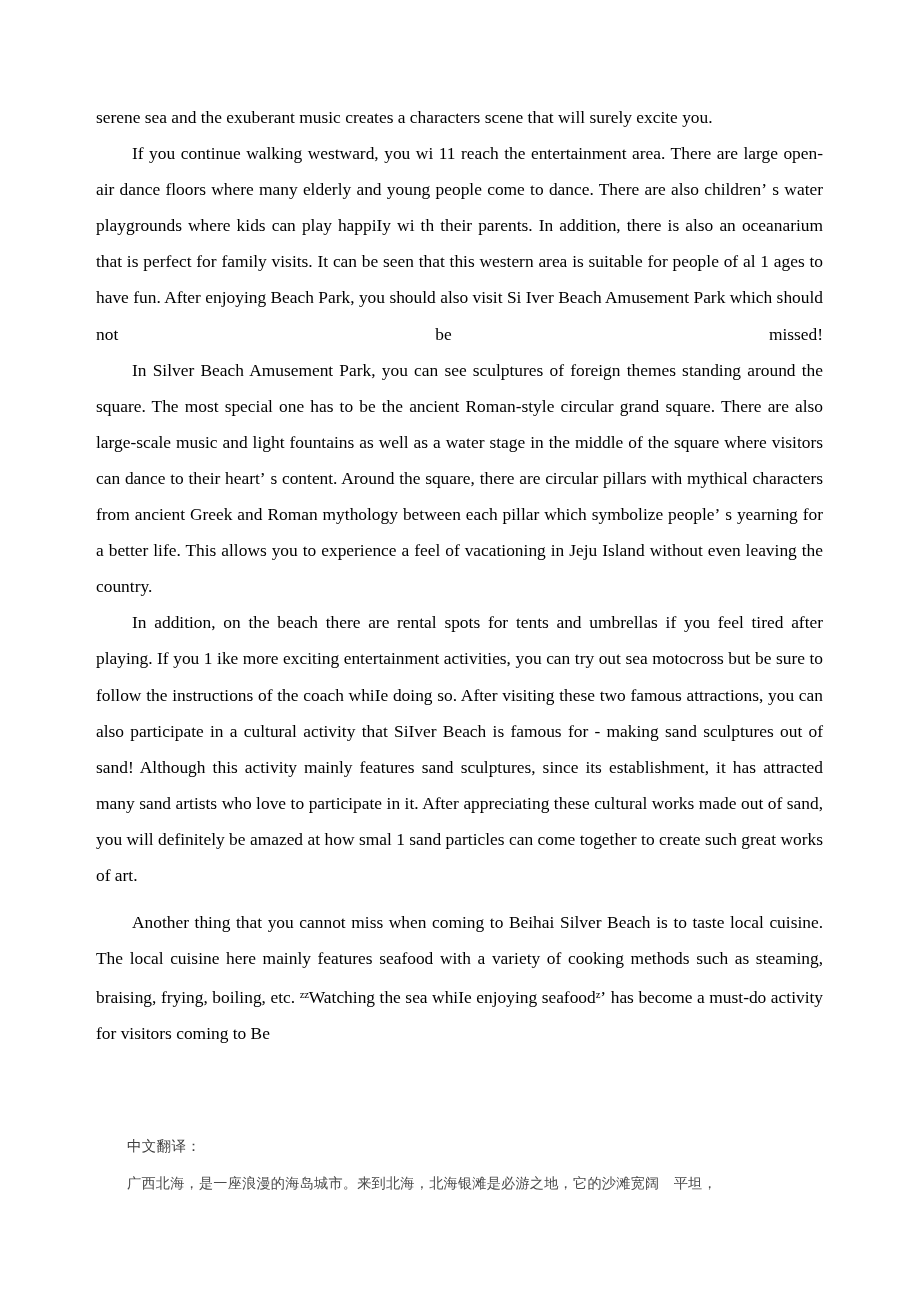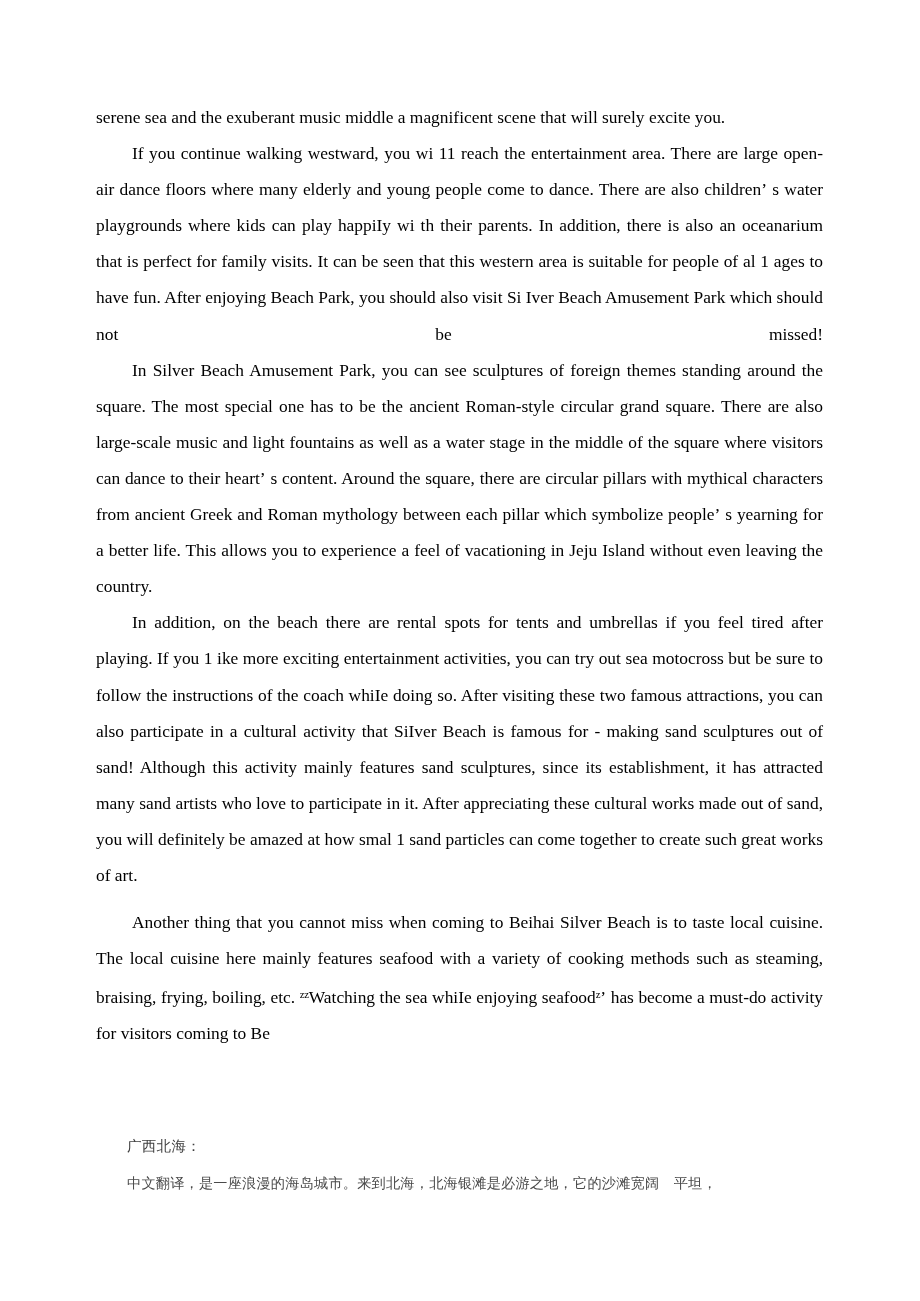--- a/index.html
+++ b/index.html
@@ -96,30 +96,30 @@
     white-space: pre-wrap;
   }
 </style>
 </head>
 <body>
 
 <div class="page">
 
   <div class="text-column">
 
-    <p class="para no-indent">serene sea and the exuberant music middle a magnificent scene that will surely excite you.</p>
+    <p class="para no-indent">serene sea and the exuberant music creates a characters scene that will surely excite you.</p>
 
     <p class="para indent stretch-last"><span>If you continue walking westward, you wi 11 reach the entertainment area. There are large open-air dance floors where many elderly and young people come to dance. There are also children</span><span class="ocr-apos">ʼ</span><span> s water playgrounds where kids can play happiIy wi th their parents. In addition, there is also an oceanarium that is perfect for family visits. It can be seen that this western area is suitable for people of al 1 ages to have fun. After enjoying Beach Park, you should also visit Si Iver Beach Amusement Park which should not be missed!</span></p>
 
     <p class="para indent"><span>In Silver Beach Amusement Park, you can see sculptures of foreign themes standing around the square. The most special one has to be the ancient Roman-style circular grand square. There are also large-scale music and light fountains as well as a water stage in the middle of the square where visitors can dance to their heart</span><span class="ocr-apos">ʼ</span><span> s content. Around the square, there are circular pillars with mythical characters from ancient Greek and Roman mythology between each pillar which symbolize people</span><span class="ocr-apos">ʼ</span><span> s yearning for a better life. This allows you to experience a feel of vacationing in Jeju Island without even leaving the country.</span></p>
 
     <p class="para indent">In addition, on the beach there are rental spots for tents and umbrellas if you feel tired after playing. If you 1 ike more exciting entertainment activities, you can try out sea motocross but be sure to follow the instructions of the coach whiIe doing so. After visiting these two famous attractions, you can also participate in a cultural activity that SiIver Beach is famous for - making sand sculptures out of sand! Although this activity mainly features sand sculptures, since its establishment, it has attracted many sand artists who love to participate in it. After appreciating these cultural works made out of sand, you will definitely be amazed at how smal 1 sand particles can come together to create such great works of art.</p>
 
     <p class="para indent gap-before"><span>Another thing that you cannot miss when coming to Beihai Silver Beach is to taste local cuisine. The local cuisine here mainly features seafood with a variety of cooking methods such as steaming, braising, frying, boiling, etc. </span><span class="sup-quote">zz</span><span>Watching the sea whiIe enjoying seafood</span><span class="sup-quote">z</span><span class="ocr-apos">ʼ</span><span> has become a must-do activity for visitors coming to Be</span></p>
 
   </div>
 
   <div class="cn-block">
-    <p class="cn-heading">广西北海：</p>
-    <p class="cn-body">中文翻译，是一座浪漫的海岛城市。来到北海，北海银滩是必游之地，它的沙滩宽阔　平坦，</p>
+    <p class="cn-heading">中文翻译：</p>
+    <p class="cn-body">广西北海，是一座浪漫的海岛城市。来到北海，北海银滩是必游之地，它的沙滩宽阔　平坦，</p>
   </div>
 
 </div>
 
 </body></html>

